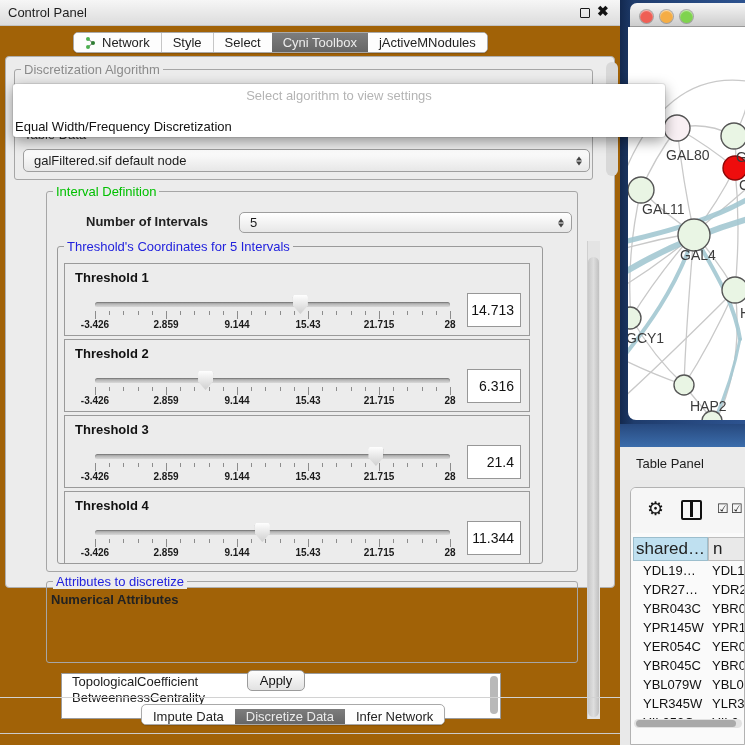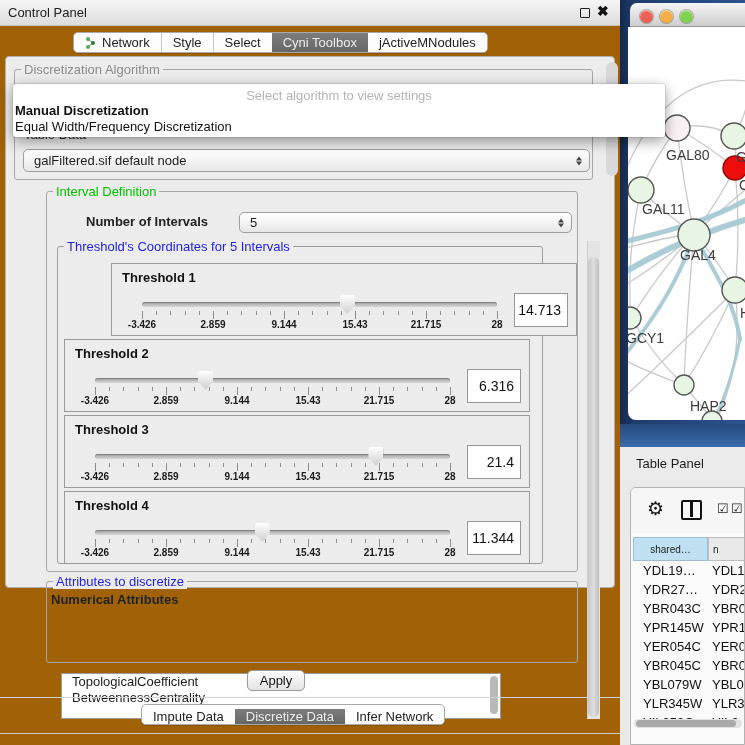--- a/index.html
+++ b/index.html
@@ -88,21 +88,21 @@
   #table-title-band span { position:absolute; left:16px; top:9px; font-size:13px; color:#1d1d1d; }
 
   #table-card { left:630px; top:487px; width:115px; height:258px; background:#fafafa; border:1px solid #b2b2b2; border-radius:6px 0 0 0; overflow:hidden; }
   #tp-toolbar { position:absolute; left:0; top:0; width:100%; height:45px; background:#f6f6f6; }
   #gear-icon { position:absolute; left:16px; top:9px; font-size:19px; color:#151515; }
   #split-icon { position:absolute; left:50px; top:12px; width:21px; height:20px; border:2.5px solid #111; border-radius:2px; }
   #split-icon::after { content:""; position:absolute; left:7px; top:0; width:2.5px; height:15px; background:#111; }
   .chk { position:absolute; top:13px; font-size:13px; color:#222; }
 
   #tp-header { position:absolute; left:2px; top:49px; height:24px; display:flex; }
-  .hcell { border:1px solid #bdbdbd; font-size:10px; display:flex; align-items:center; justify-content:center; color:#222; }
+  .hcell { border:1px solid #bdbdbd; font-size:17px; display:flex; align-items:center; justify-content:center; color:#222; }
   .hcell.hl { background:#bfe0f0; border-color:#9cbecd; }
   .hcell.plain { background:#e9e9e9; justify-content:flex-start; padding-left:4px; }
   #tp-rows { position:absolute; left:2px; top:73px; width:113px; }
   .trow { display:flex; height:19px; align-items:center; font-size:13px; color:#111; }
   .trow .c1 { width:75px; padding-left:10px; overflow:hidden; white-space:nowrap; }
   .trow .c2 { width:38px; padding-left:4px; overflow:hidden; white-space:nowrap; }
   #tp-hscroll { position:absolute; left:3px; top:231px; width:108px; height:9px; background:#e2e2e2; border-radius:5px; }
   #tp-hthumb { position:absolute; left:2px; top:1px; width:100px; height:7px; background:#a9a9a9; border-radius:4px; }
 </style>
 </head>
@@ -170,21 +170,21 @@
       <div class="combo" style="left:192px; top:20px; width:333px; height:21px;">
         <span>5</span>
         <span class="spinner">
             <i class="up"></i>
             <i class="dn"></i>
           </span>
       </div>
       <div class="group" style="left:10px; top:54px; width:486px; height:318px; border-color:#9a9a9a;">
         <span class="legend blue">Threshold's Coordinates for 5 Intervals</span>
         <div id="thresholds-host">
-            <div class="tbox" style="left: 6px; top: 16px; margin-left: 47px;">
+            <div class="tbox" style="left: 6px; top: 16px;">
               <div class="ttitle">Threshold 1</div>
               <div class="track">
                 <div class="handle" style="left: 57.7197%;"></div>
               </div>
               <div class="ticks">
                 <i class="tick" style="left: 0%; height: 8px;"></i>
                 <i class="tick" style="left: 4%; height: 4px;"></i>
                 <i class="tick" style="left: 8%; height: 4px;"></i>
                 <i class="tick" style="left: 12%; height: 4px;"></i>
                 <i class="tick" style="left: 16%; height: 4px;"></i>
@@ -362,21 +362,20 @@
         <div class="item">BetweennessCentrality</div>
       </div>
     <div id="attr-vscroll" class="abs"></div>
 
     <div id="main-vtrack" class="abs"></div>
     <div id="main-vthumb" class="abs"></div>
   </div>
 
   <div id="algo-popup" class="abs">
     <div class="hint">Select algorithm to view settings</div>
-    <div class="opt b">Manual Discretization</div>
     <div class="opt r">Equal Width/Frequency Discretization</div>
   </div>
 
   <div id="outer-vthumb" class="abs"></div>
 
   <div id="apply-btn" class="abs">
       <span>Apply</span>
     </div>
 
   <div class="hline" style="top:697px;"></div>

